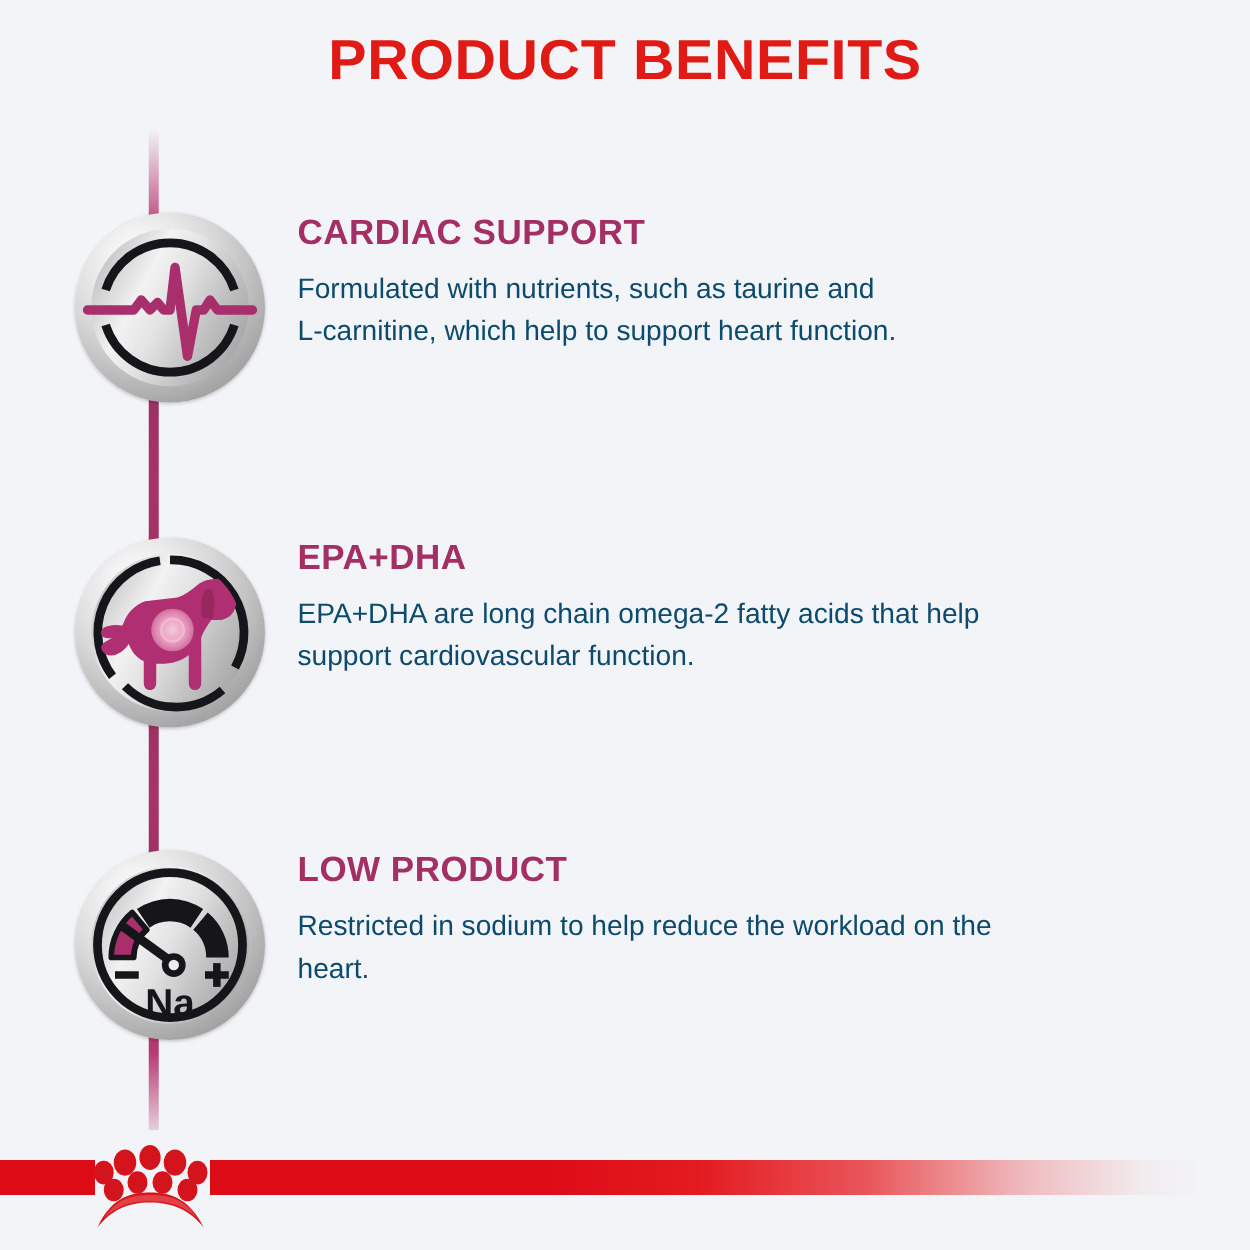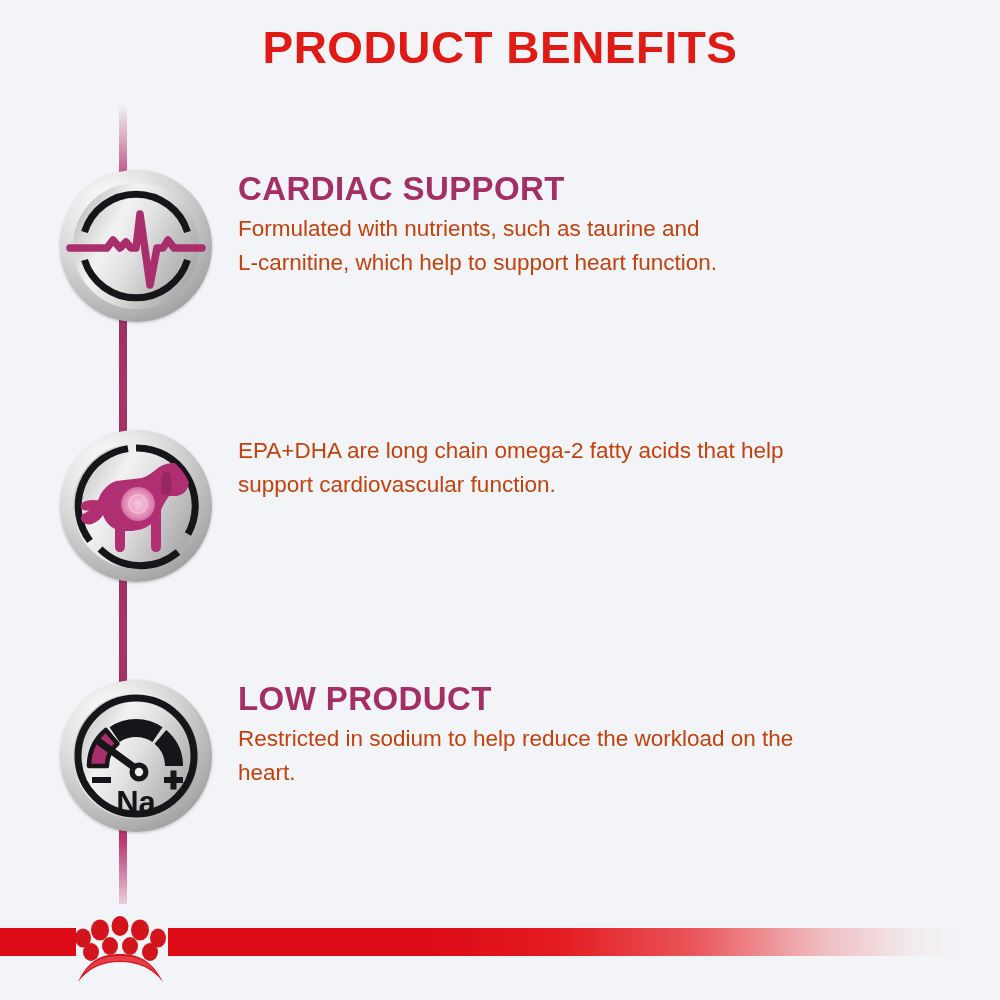--- a/index.html
+++ b/index.html
@@ -74,32 +74,32 @@
     left:13px; top:13px;
     width:126px; height:126px;
     border-radius:50%;
     background:
       linear-gradient(118deg,#a9a9a9 0%, #cfcfcf 16%, #f2f2f2 34%, #e2e2e2 50%, #c4c4c4 68%, #ababab 86%, #c9c9c9 100%);
   }
   .medallion svg { position:absolute; left:0; top:0; }
 
   .btext { position:absolute; left:238px; top:0; }
   .btitle {
-    font-size:33px;
+    font-size:28px;
     font-weight:bold;
     letter-spacing:0.4px;
     color:#a32f64;
     transform:scaleX(1.0);
     white-space:nowrap;
   }
   .bbody {
-    margin-top:4px;
+    margin-top:12px;
     font-size:22.5px;
     line-height:34px;
-    color:#c2410c;
+    color:#0c4a6e;
     white-space:pre-line;
     max-width:720px;
   }
 
   
   #footer-bar {
     position:absolute;
     left:0; top:928px;
     width:962px; height:28px;
     background:linear-gradient(to right,
@@ -215,20 +215,21 @@
             C 36 79 41 79 46 81
             Z"></path>
 
           <circle cx="78" cy="74" r="17" fill="url(#heartGlow)"></circle>
           <circle cx="78" cy="74" r="9" fill="none" stroke="#f2bcd5" stroke-width="2.2" opacity="0.85"></circle>
         </g>
       </svg>
     </div>
 
     <div class="btext">
+      <div class="btitle">EPA+DHA</div>
       <div class="bbody">EPA+DHA are long chain omega-2 fatty acids that help
 support cardiovascular function.</div>
     </div>
   </div>
 
   <div class="benefit" id="benefit-2">
 
     <div class="medallion">
       <div class="inner-face"></div>
       <svg width="152" height="152" viewBox="0 0 152 152">

